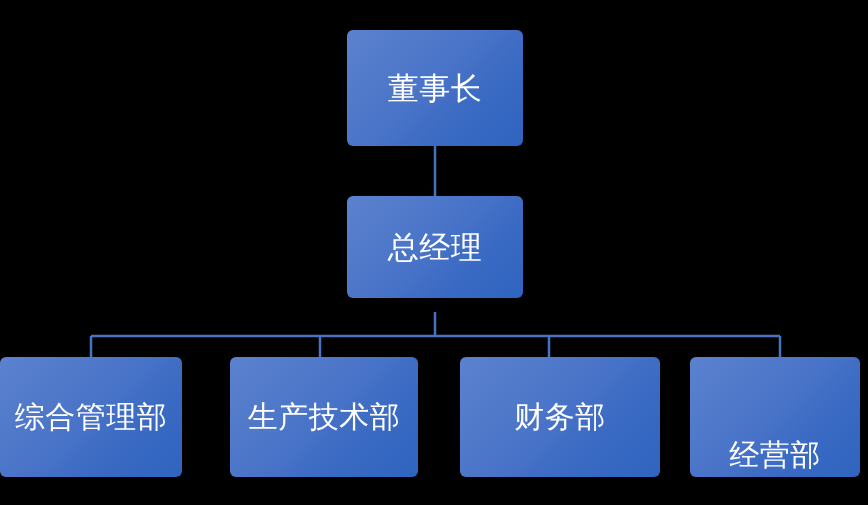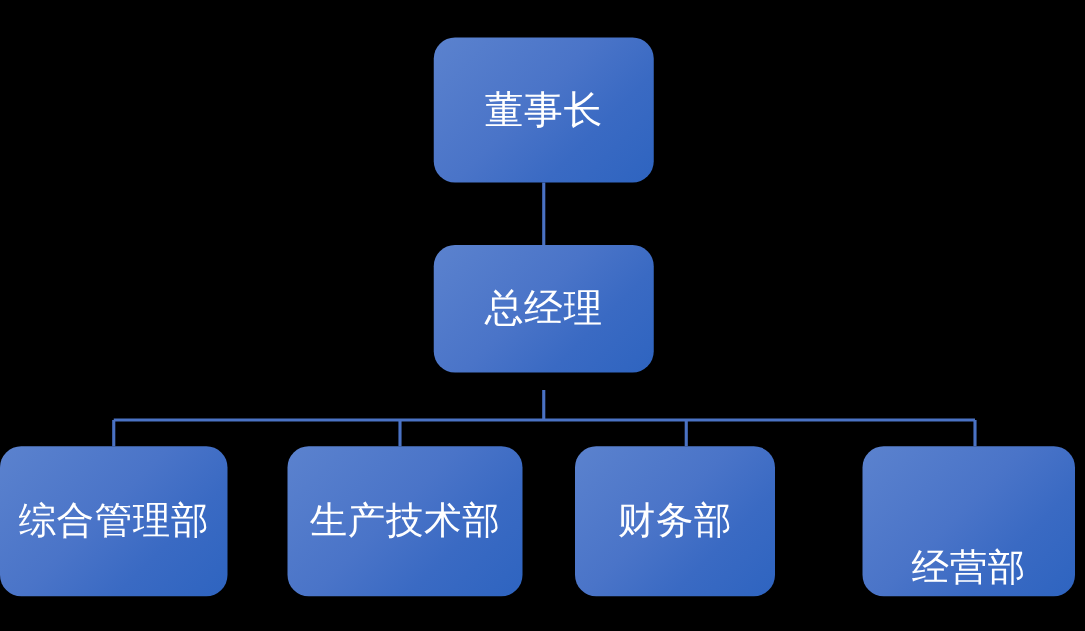--- a/index.html
+++ b/index.html
@@ -20,21 +20,21 @@
     position: absolute;
     left: 0;
     top: 0;
     width: 868px;
     height: 505px;
     pointer-events: none;
   }
   .node-box {
     position: absolute;
     box-sizing: border-box;
-    border-radius: 17px;
+    border-radius: 6px;
     background: linear-gradient(135deg, #5b82ce 0%, #4a74c8 45%, #3a6ac3 70%, #2e64c0 100%);
     display: flex;
     align-items: center;
     justify-content: center;
     text-align: center;
     color: #ffffff;
     line-height: 1.24;
     letter-spacing: 0.5px;
     padding: 4px 6px;
     overflow: hidden;
@@ -61,21 +61,21 @@
     font-size: 31px;
   }
   
   .node-dept {
     top: 357px;
     height: 120px;
     font-size: 30px;
   }
   #node-dept-0 { left: 0px;   width: 182px; }
   #node-dept-1 { left: 230px; width: 188px; }
-  #node-dept-2 { left: 460px; width: 160px; }
+  #node-dept-2 { left: 460px; width: 200px; }
   #node-dept-3 { left: 690px; width: 170px; align-items: flex-end; }
 </style>
 </head>
 <body>
 
 <div id="chart-root">
 
   <svg class="connector-layer" viewBox="0 0 868 505" width="868" height="505" aria-hidden="true">
 
     <line x1="435" y1="146" x2="435" y2="196" stroke="#4a72c4" stroke-width="2.5"></line>

